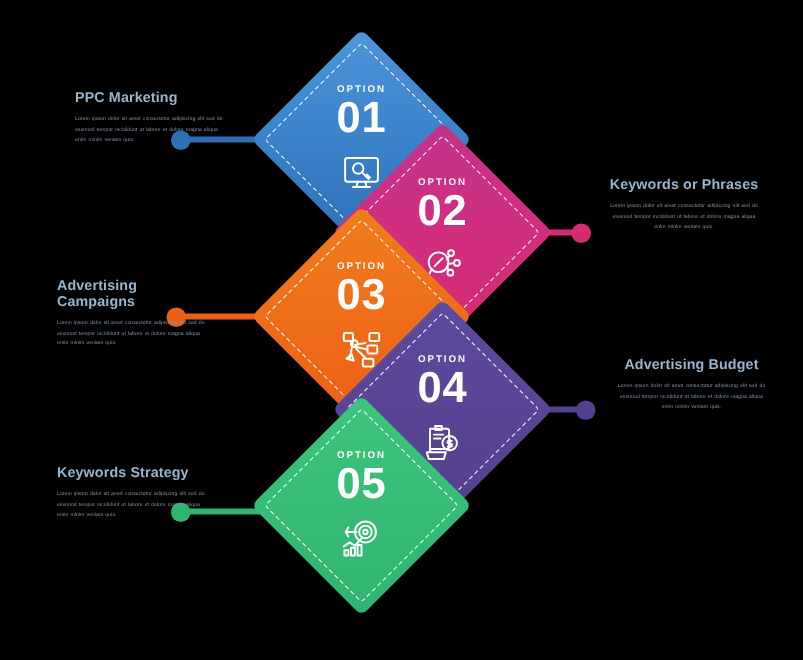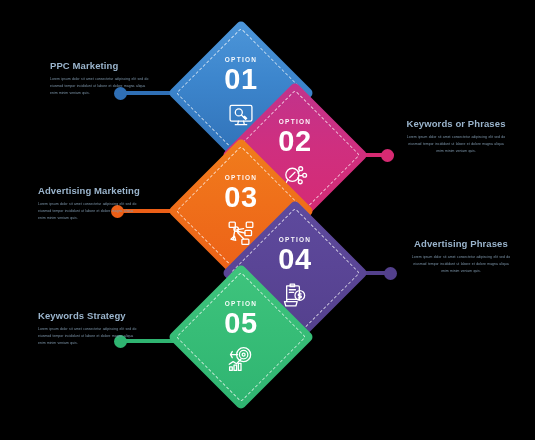--- a/index.html
+++ b/index.html
@@ -225,26 +225,26 @@
     <div class="label-heading">PPC Marketing</div>
     <div class="label-body">Lorem ipsum dolor sit amet consectetur adipiscing elit sed do eiusmod tempor incididunt ut labore et dolore magna aliqua enim minim veniam quis.</div>
   </div>
 
   <div class="label-block right-side" style="left:404px; top:119px;">
     <div class="label-heading">Keywords or Phrases</div>
     <div class="label-body">Lorem ipsum dolor sit amet consectetur adipiscing elit sed do eiusmod tempor incididunt ut labore et dolore magna aliqua enim minim veniam quis.</div>
   </div>
 
   <div class="label-block" style="left:38px; top:186px;">
-    <div class="label-heading">Advertising Marketing</div>
+    <div class="label-heading">Advertising Campaigns</div>
     <div class="label-body">Lorem ipsum dolor sit amet consectetur adipiscing elit sed do eiusmod tempor incididunt ut labore et dolore magna aliqua enim minim veniam quis.</div>
   </div>
 
   <div class="label-block right-side" style="left:409px; top:239px;">
-    <div class="label-heading">Advertising Phrases</div>
+    <div class="label-heading">Advertising Budget</div>
     <div class="label-body">Lorem ipsum dolor sit amet consectetur adipiscing elit sed do eiusmod tempor incididunt ut labore et dolore magna aliqua enim minim veniam quis.</div>
   </div>
 
   <div class="label-block" style="left:38px; top:311px;">
     <div class="label-heading">Keywords Strategy</div>
     <div class="label-body">Lorem ipsum dolor sit amet consectetur adipiscing elit sed do eiusmod tempor incididunt ut labore et dolore magna aliqua enim minim veniam quis.</div>
   </div>
 
 </div>
 

